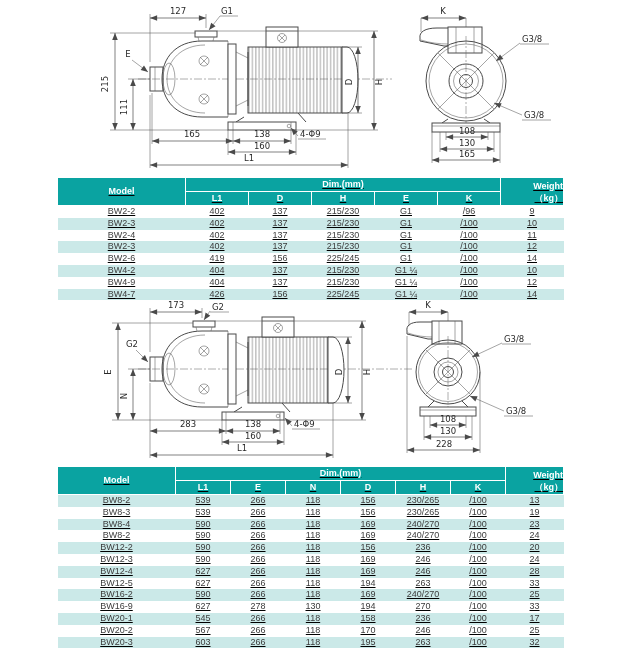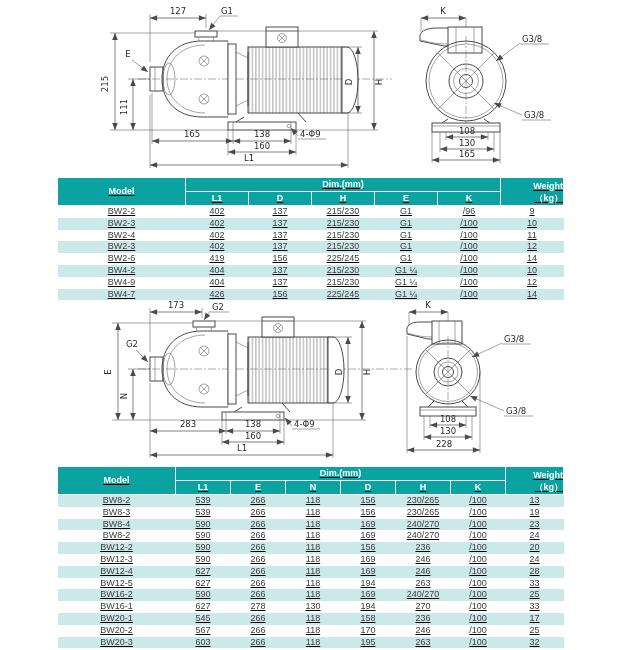--- a/index.html
+++ b/index.html
@@ -539,21 +539,21 @@
           <td>BW16-2</td>
           <td>590</td>
           <td>266</td>
           <td>118</td>
           <td>169</td>
           <td>240/270</td>
           <td>/100</td>
           <td>25</td>
         </tr>
         <tr>
-          <td>BW16-1</td>
+          <td>BW16-9</td>
           <td>627</td>
           <td>278</td>
           <td>130</td>
           <td>194</td>
           <td>270</td>
           <td>/100</td>
           <td>33</td>
         </tr>
         <tr>
           <td>BW20-1</td>

